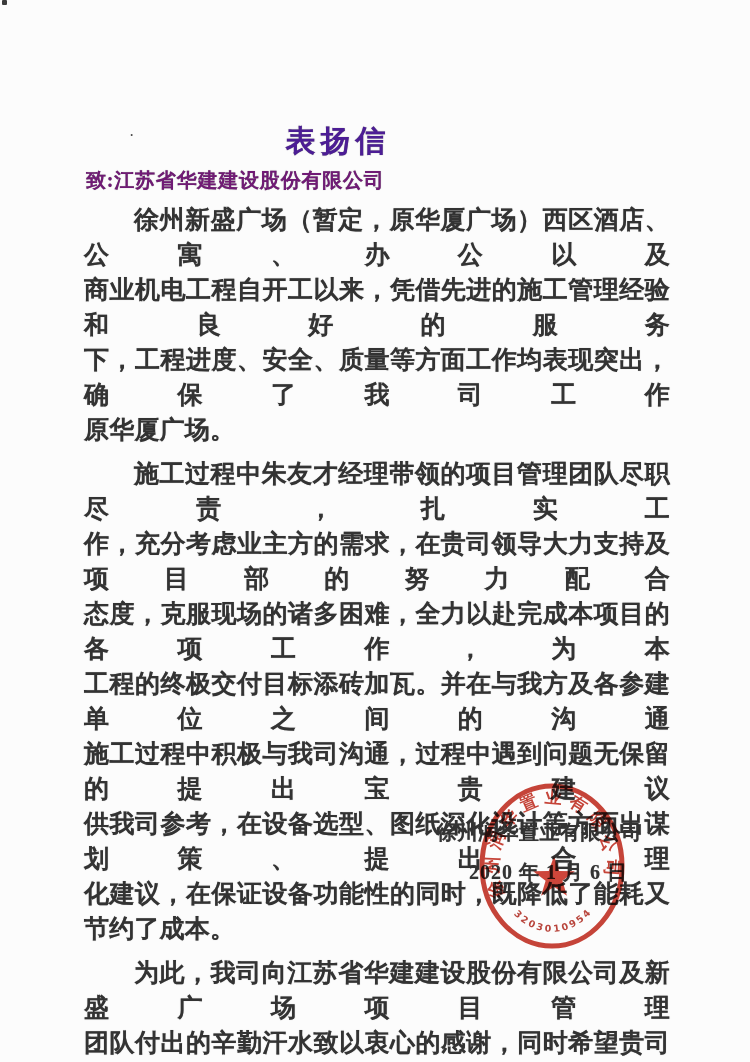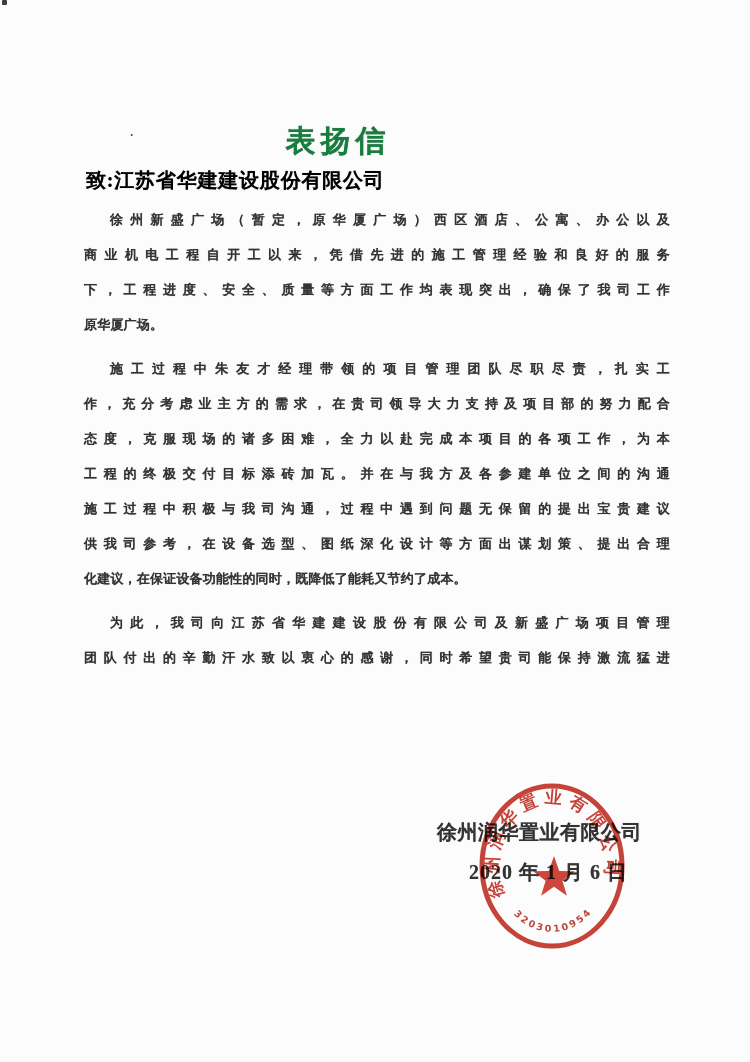--- a/index.html
+++ b/index.html
@@ -7,30 +7,30 @@
     position:relative; width:750px; height:1062px; margin:0 auto;
     background:#fcfcfc; overflow:hidden;
     font-family:"Liberation Serif","DejaVu Serif",serif;
     color:#2e2e2e;
   }
   .corner-mark { position:absolute; left:2px; top:0; width:5px; height:5px; background:#3c3c3c; border-radius:1px; }
   .stray-dot { position:absolute; left:129px; top:127px; font-size:16px; color:#4a4a4a; }
   .doc-title {
     position:absolute; top:121px; left:0; width:676px; text-align:center;
     font-size:30px; font-weight:700; letter-spacing:5px;
-    color:#15803d; text-shadow:0 0 0.8px rgba(50,50,50,0.7);
+    color:#4c1d95; text-shadow:0 0 0.8px rgba(50,50,50,0.7);
   }
   .recipient {
     position:absolute; left:86px; top:167px; font-size:20px; font-weight:700;
-    letter-spacing:0.8px; color:#000000; text-shadow:0 0 0.7px rgba(50,50,50,0.65);
+    letter-spacing:0.8px; color:#701a75; text-shadow:0 0 0.7px rgba(50,50,50,0.65);
   }
   .content { position:absolute; left:84px; top:202px; width:586px; }
   .para { margin:0 0 9px 0; }
   .para .line {
-    font-size:13px; line-height:35px; font-weight:600; color:#333;
+    font-size:25px; line-height:35px; font-weight:600; color:#333;
     text-align:justify; text-align-last:justify; text-justify:inter-character;
     letter-spacing:0.2px; text-shadow:0 0 0.7px rgba(45,45,45,0.6);
     white-space:nowrap-normal;
   }
   .para .line.first { text-indent:2em; }
   .para .line.last { text-align-last:auto; }
   .signature-company {
     position:absolute; top:819px; left:0; width:642px; text-align:right;
     font-size:20px; font-weight:600; letter-spacing:0.5px; color:#333;
     text-shadow:0 0 0.7px rgba(45,45,45,0.6);

